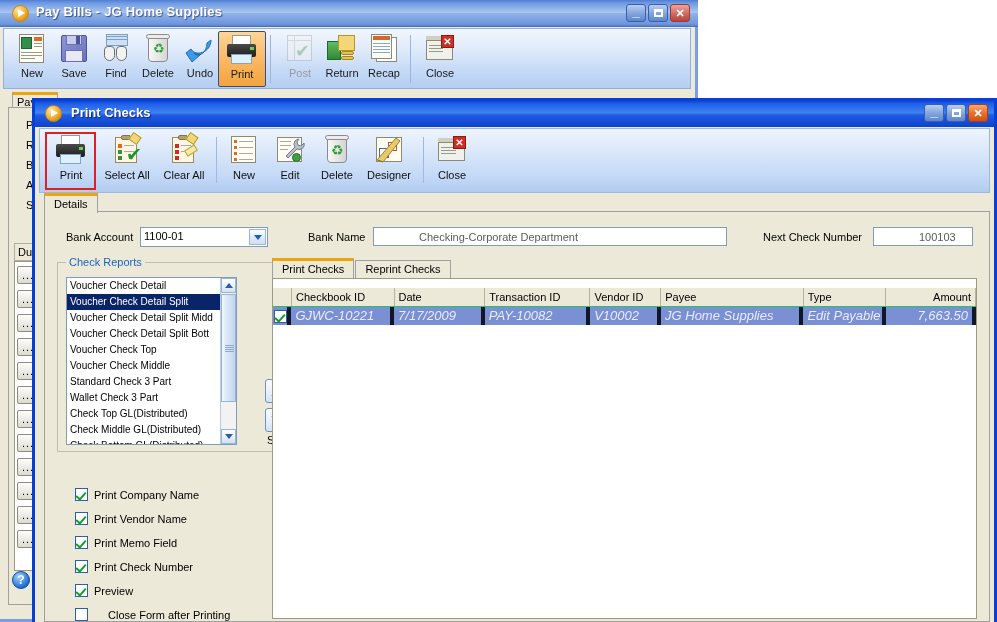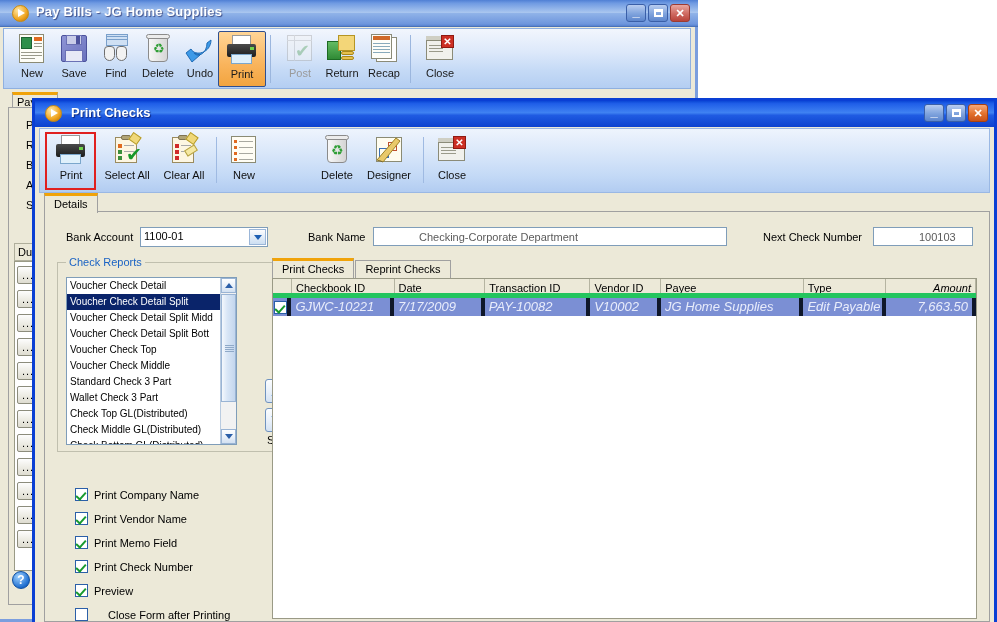--- a/index.html
+++ b/index.html
@@ -194,26 +194,26 @@
     position: relative; margin-right: 6px; flex: none;
   }
   .cbox.checked::after {
     content: ""; position: absolute; left: 2px; top: 1px; width: 4px; height: 8px;
     border: solid #179a2e; border-width: 0 2px 2px 0; transform: rotate(42deg);
   }
   .cbrow .cl { font-size: 11px; color: #000; white-space: nowrap; }
 
   
   #grid { position: absolute; background: #fff; border: 1px solid #9a9a86; }
-  #grid .ghead { display: flex; height: 19px; background: #ece9d8; border-bottom: 5px solid #22c55e; }
+  #grid .ghead { display: flex; height: 19px; background: #ece9d8; border-bottom: 1px solid #22c55e; margin-top: 9px; }
   #grid .ghead .gh {
     border-right: 1px solid #b5b4a1; font-size: 11px; line-height: 18px;
     padding: 0 4px; color: #000; overflow: hidden; white-space: nowrap;
   }
-  #grid .ghead .gh.num { text-align: right; font-style: italic; }
+  #grid .ghead .gh.num { text-align: right; }
   #grid .grow { display: flex; height: 18px; background: #7b8fd4; }
   #grid .grow .gc {
     font-size: 13px; line-height: 18px; padding: 0 4px; color: #e8ecfb;
     border-right: 4px solid #0f172a; overflow: hidden; white-space: nowrap; font-style: italic;
   }
   #grid .grow .gc.num { text-align: right; }
   #grid .grow .gc.chk { display: flex; align-items: center; justify-content: center; padding: 0; }
 
   
   .pb-tab {
@@ -481,20 +481,33 @@
           <div style="position:absolute;left:7px;top:18px;width:3px;height:3px;background:#e06a20;"></div>
           <div style="position:absolute;left:7px;top:24px;width:3px;height:3px;background:#e06a20;"></div>
           <div style="position:absolute;left:12px;top:7px;width:14px;height:1px;background:#a9a9a0;"></div>
           <div style="position:absolute;left:12px;top:13px;width:14px;height:1px;background:#a9a9a0;"></div>
           <div style="position:absolute;left:12px;top:19px;width:14px;height:1px;background:#a9a9a0;"></div>
           <div style="position:absolute;left:12px;top:25px;width:14px;height:1px;background:#a9a9a0;"></div>
         </div>
         <div class="lbl">New</div>
       </div>
 
+      <div class="pc-tb-item" style="left:228px;width:44px;">
+        <div class="icon32">
+          <div style="position:absolute;left:4px;top:3px;width:25px;height:25px;background:#fffdf4;border:1px solid #8b8b74;"></div>
+          <div style="position:absolute;left:7px;top:7px;width:11px;height:1px;background:#a9a9a0;"></div>
+          <div style="position:absolute;left:7px;top:11px;width:11px;height:1px;background:#a9a9a0;"></div>
+          <div style="position:absolute;left:7px;top:15px;width:8px;height:1px;background:#a9a9a0;"></div>
+          <svg style="position:absolute;left:9px;top:3px;" width="24" height="24" viewBox="0 0 24 24">
+            <path d="M17 2 a5 5 0 0 0 -4 8 L4 19 l2 2 9-9 a5 5 0 0 0 7-6 l-3 3 -3-1 -1-3z" fill="#b9c2cc" stroke="#6f7a87" stroke-width="1"></path>
+          </svg>
+          <div style="position:absolute;left:19px;top:19px;width:9px;height:9px;border-radius:50%;background:#3f9f3f;border:1px solid #2a6f2a;"></div>
+        </div>
+        <div class="lbl">Edit</div>
+      </div>
 
       <div class="pc-tb-item" style="left:273px;width:48px;">
         <div class="icon32">
           <div style="position:absolute;left:7px;top:4px;width:20px;height:25px;background:linear-gradient(to right,#f8f8f8,#d4d4d4);border:1px solid #8b8b8b;border-radius:2px 2px 4px 4px;"></div>
           <div style="position:absolute;left:5px;top:1px;width:24px;height:5px;background:#ececec;border:1px solid #8b8b8b;border-radius:3px;"></div>
           <div style="position:absolute;left:11px;top:9px;width:13px;height:14px;color:#2f9e35;font-size:14px;line-height:14px;">♻</div>
         </div>
         <div class="lbl">Delete</div>
       </div>
 

